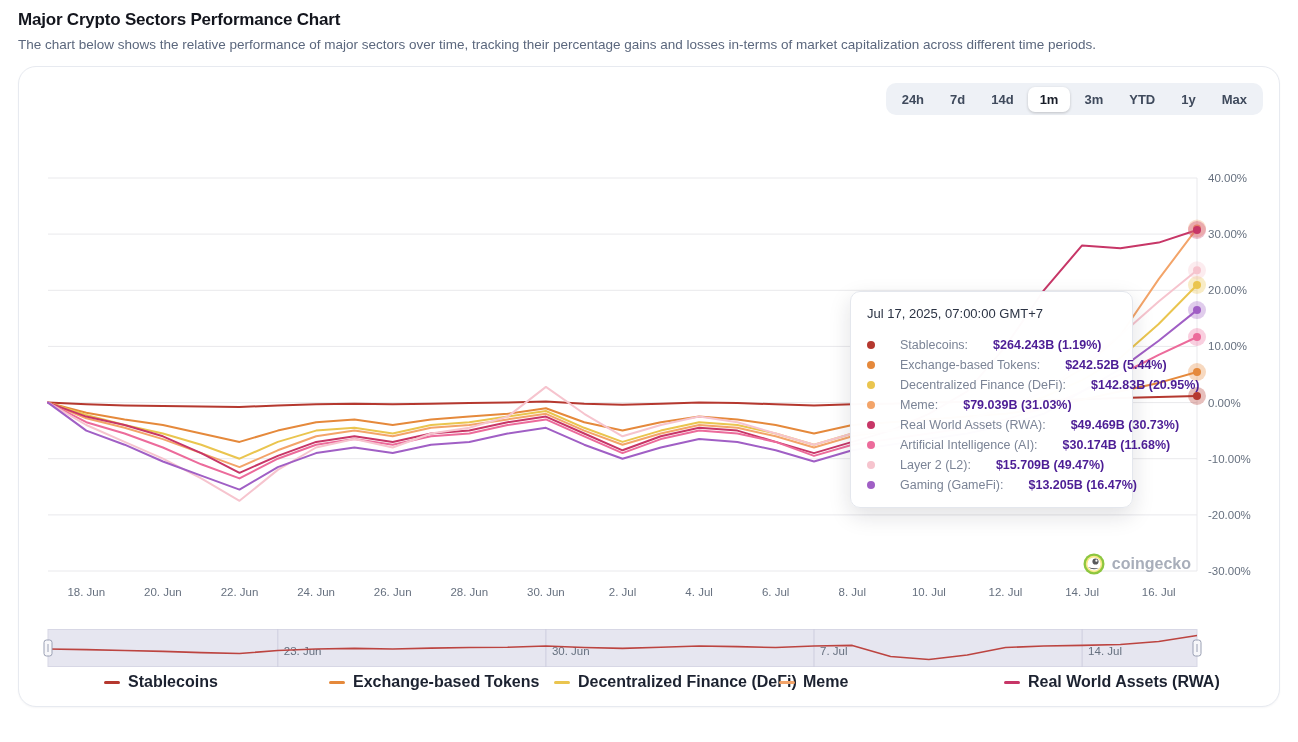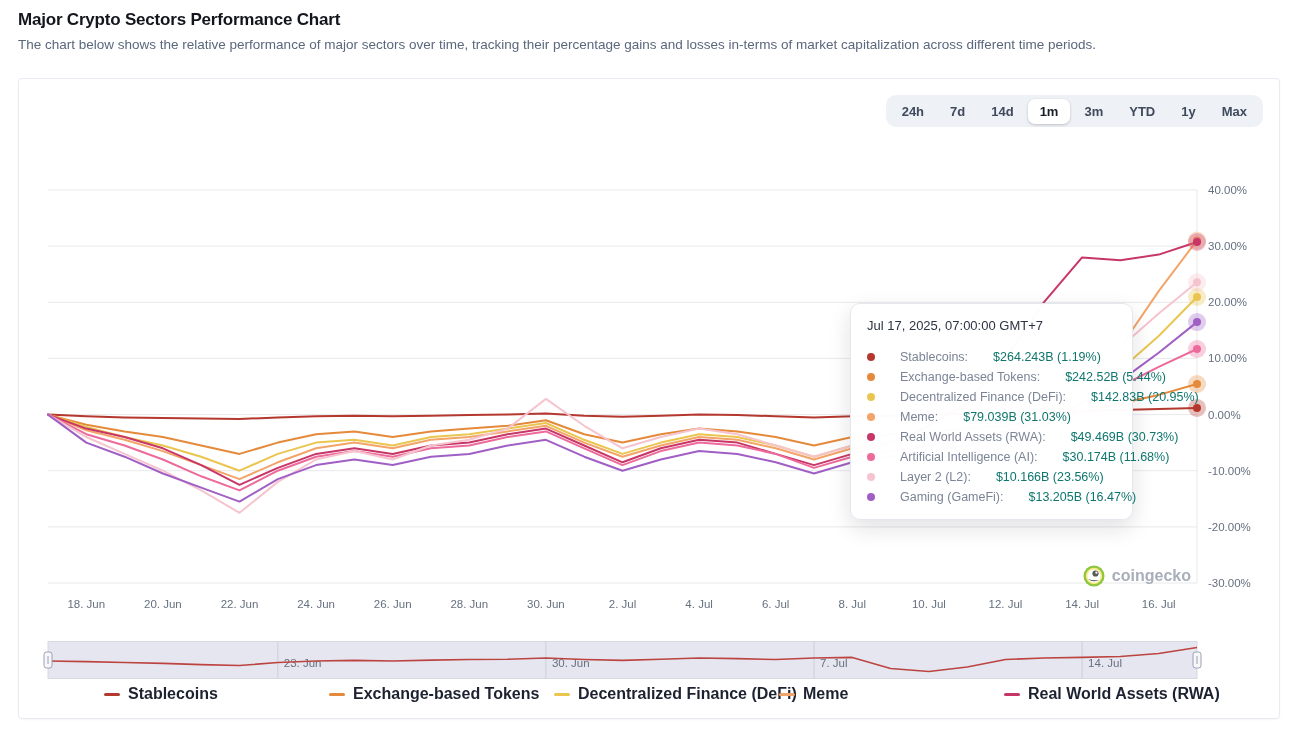--- a/index.html
+++ b/index.html
@@ -4,23 +4,23 @@
 <style>
   * { box-sizing: border-box; }
   html, body { margin: 0; padding: 0; background: #ffffff; }
   body { font-family: "Liberation Sans", sans-serif; color: #15171f; width: 1298px; height: 742px; overflow: hidden; }
 
   .header { padding: 10px 18px 14px; }
   .page-title { font-size: 17px; font-weight: 700; color: #13151d; letter-spacing: -0.2px; }
   .page-subtitle { margin-top: 7px; font-size: 13.5px; color: #5b677d; }
 
   .card {
-    margin: 12px 18px;
+    margin: 0 18px;
     border: 1px solid #e7eaf0;
-    border-radius: 4px;
+    border-radius: 18px;
     background: #fff;
     box-shadow: 0 1px 2px rgba(16,24,40,.04);
     padding: 16px 0 12px;
     position: relative;
   }
 
   .range-row { display: flex; justify-content: flex-end; padding-right: 16px; height: 32px; }
   .range-group { display: flex; align-items: center; background: #eef1f6; border-radius: 10px; padding: 3px 4px; gap: 2px; }
   .range-btn { border: none; background: transparent; font: 600 13px "Liberation Sans", sans-serif; color: #3f4a5c; padding: 5px 12px; border-radius: 7px; cursor: pointer; }
   .range-btn.selected { background: #fff; color: #171c27; box-shadow: 0 1px 3px rgba(0,0,0,.20); }
@@ -33,21 +33,21 @@
     position: absolute; left: 831px; top: 138px; width: 283px;
     background: rgba(255,255,255,.98);
     border: 1px solid #e4e7ed; border-radius: 10px;
     box-shadow: 0 8px 22px rgba(20,25,40,.13);
     padding: 14px 16px 12px; z-index: 5;
   }
   .tooltip-title { font-size: 13px; color: #2b3344; margin-bottom: 14px; }
   .t-row { display: flex; align-items: center; gap: 25px; font-size: 12.5px; line-height: 20px; white-space: nowrap; }
   .t-dot { width: 8px; height: 8px; border-radius: 50%; flex: 0 0 auto; }
   .t-label { color: #7b8496; }
-  .t-value { color: #0f766e; font-weight: 400; }
+  .t-value { color: #4c1d95; font-weight: 700; }
 
   .watermark { position: absolute; right: 88px; bottom: 48px; display: flex; align-items: center; gap: 7px; z-index: 2; }
   .watermark-text { font-size: 16px; font-weight: 600; color: #a8aeba; }
 
   .navigator { position: relative; height: 32px; margin-top: 6px; }
   svg.navigator-canvas { position: absolute; left: 0; top: 0; width: 1260px; height: 38px; }
 
   .legend { margin-top: 12px; padding-left: 85px; }
   .legend-row { display: flex; margin-bottom: 3px; }
   .legend-item { width: 225px; display: flex; align-items: center; gap: 8px; cursor: pointer; }
@@ -166,21 +166,21 @@
             <span class="t-value">$49.469B (30.73%)</span>
           </div>
           <div class="t-row">
             <span class="t-dot" style="background:#ec6b9b"></span>
             <span class="t-label">Artificial Intelligence (AI):</span>
             <span class="t-value">$30.174B (11.68%)</span>
           </div>
           <div class="t-row">
             <span class="t-dot" style="background:#f6c4ce"></span>
             <span class="t-label">Layer 2 (L2):</span>
-            <span class="t-value">$10.166B (23.56%)</span>
+            <span class="t-value">$15.709B (49.47%)</span>
           </div>
           <div class="t-row">
             <span class="t-dot" style="background:#a05fc5"></span>
             <span class="t-label">Gaming (GameFi):</span>
             <span class="t-value">$13.205B (16.47%)</span>
           </div>
         </div>
     </div>
 
     <div class="watermark">

